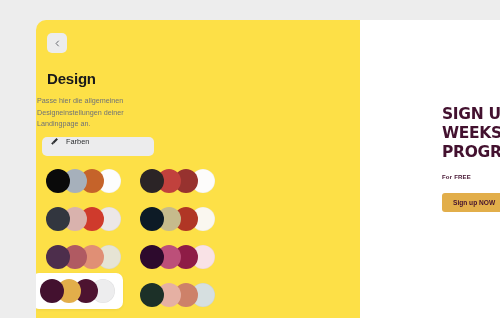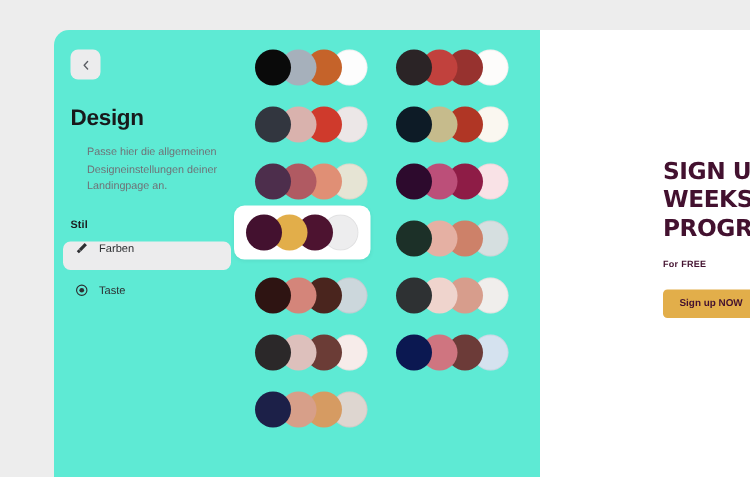--- a/index.html
+++ b/index.html
@@ -8,24 +8,25 @@
     overflow: hidden;
     background: #ededed;
     font-family: "Liberation Sans", sans-serif;
   }
   #root { position: relative; width: 500px; height: 318px; background: #ededed; }
 
   
   .design-panel {
     position: absolute; left: 36px; top: 20px;
     width: 324px; height: 298px;
-    background: #5eead4;
+    background: #fde047;
     border-top-left-radius: 10px;
     display: flex;
     overflow: hidden;
+    flex-direction: column;
   }
   .design-sidebar {
     width: 124px; flex: 0 0 124px;
     padding: 10px 0 0 0;
     position: relative;
   }
 
   .back-btn {
     width: 20px; height: 20px;
     margin: 3px 0 0 11px;
@@ -37,21 +38,21 @@
   .back-btn svg { display:block; }
 
   .panel-title {
     margin: 17px 0 0 11px;
     font-size: 15px;
     font-weight: bold;
     color: #18191b;
     letter-spacing: -0.2px;
   }
   .panel-desc {
-    margin: 8px 11px 0 22px;
+    margin: 8px 11px 0 1px;
     font-size: 7.2px;
     line-height: 11.5px;
     color: #6f7277;
     width: 104px;
   }
 
   .group-label {
     margin: 15px 0 0 11px;
     font-size: 7.2px;
     font-weight: bold;
@@ -157,43 +158,33 @@
         <span>
           <svg width="7" height="7" viewBox="0 0 10 10" fill="none">
             <path d="M6.3 1.5 L3 5 L6.3 8.5" stroke="#5b5e64" stroke-width="1.3" stroke-linecap="round" stroke-linejoin="round"></path>
           </svg>
         </span>
       </div>
 
       <div class="panel-title">Design</div>
       <div class="panel-desc">Passe hier die allgemeinen Designeinstellungen deiner Landingpage an.</div>
 
-      <div class="group-label">Stil</div>
 
       <div class="menu-item active">
         <span class="mi-icon">
           <svg width="9" height="9" viewBox="0 0 12 12" fill="none">
             <path d="M8.6 1.4 L10.6 3.4 L5.4 8.6 L3.4 6.6 Z" fill="#2c2e31"></path>
             <path d="M3.2 6.8 L5.2 8.8 L3.4 10.4 L1.6 8.6 Z" fill="#2c2e31"></path>
           </svg>
         </span>
         <span class="mi-label">Farben</span>
       </div>
 
 
 
-      <div class="menu-item spaced">
-        <span class="mi-icon">
-          <svg width="9" height="9" viewBox="0 0 12 12" fill="none">
-            <circle cx="6" cy="6" r="4.6" stroke="#2c2e31" stroke-width="1"></circle>
-            <circle cx="6" cy="6" r="2.1" fill="#2c2e31"></circle>
-          </svg>
-        </span>
-        <span class="mi-label">Taste</span>
-      </div>
 
     </div>
 
     <div class="swatch-area" id="swatch-area">
         <div class="swatch-row" style="left: 2px; top: 7px;">
           <div class="swatch" style="background: rgb(10, 10, 10); z-index: 4;"></div>
           <div class="swatch" style="background: rgb(166, 176, 187); z-index: 3;"></div>
           <div class="swatch" style="background: rgb(197, 99, 42); z-index: 2;"></div>
           <div class="swatch light-ring" style="background: rgb(253, 253, 253); z-index: 1;"></div>
         </div>

